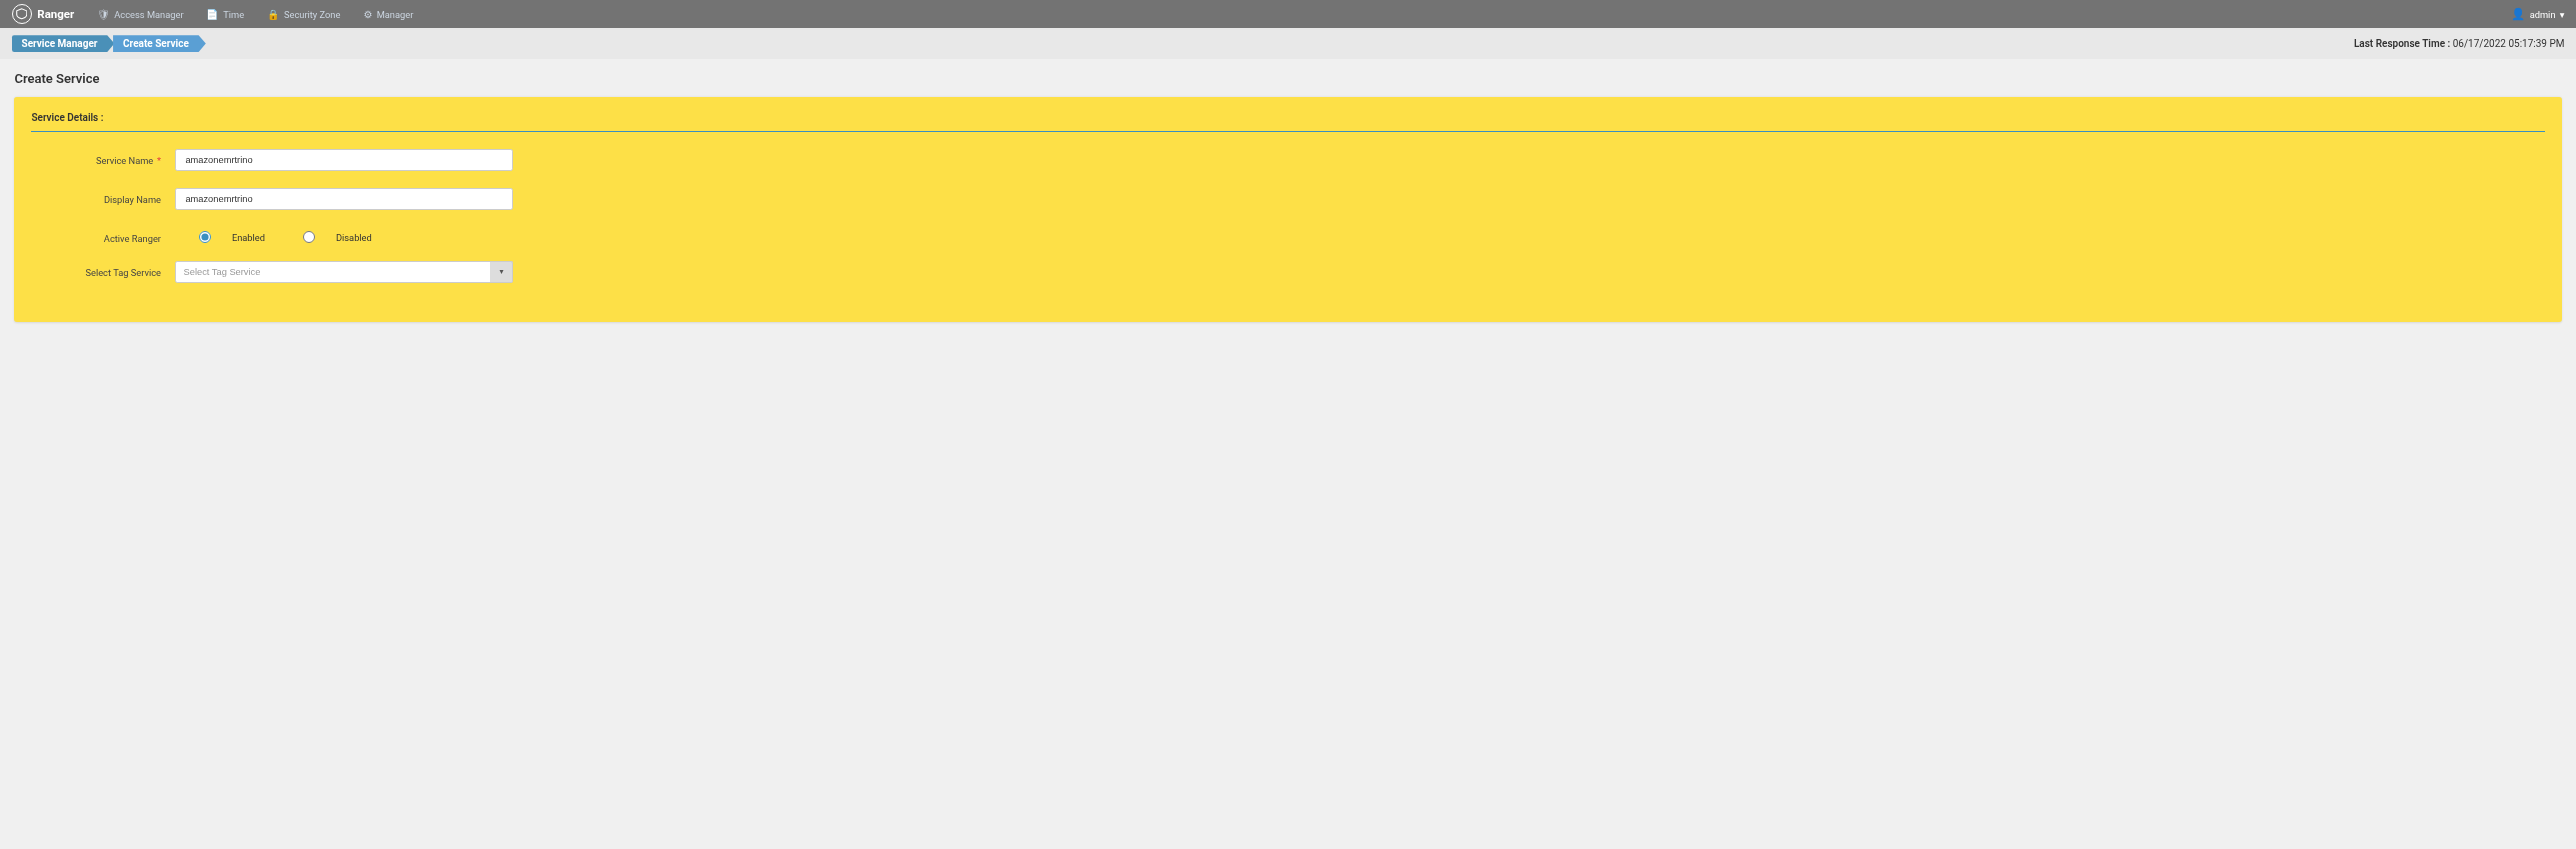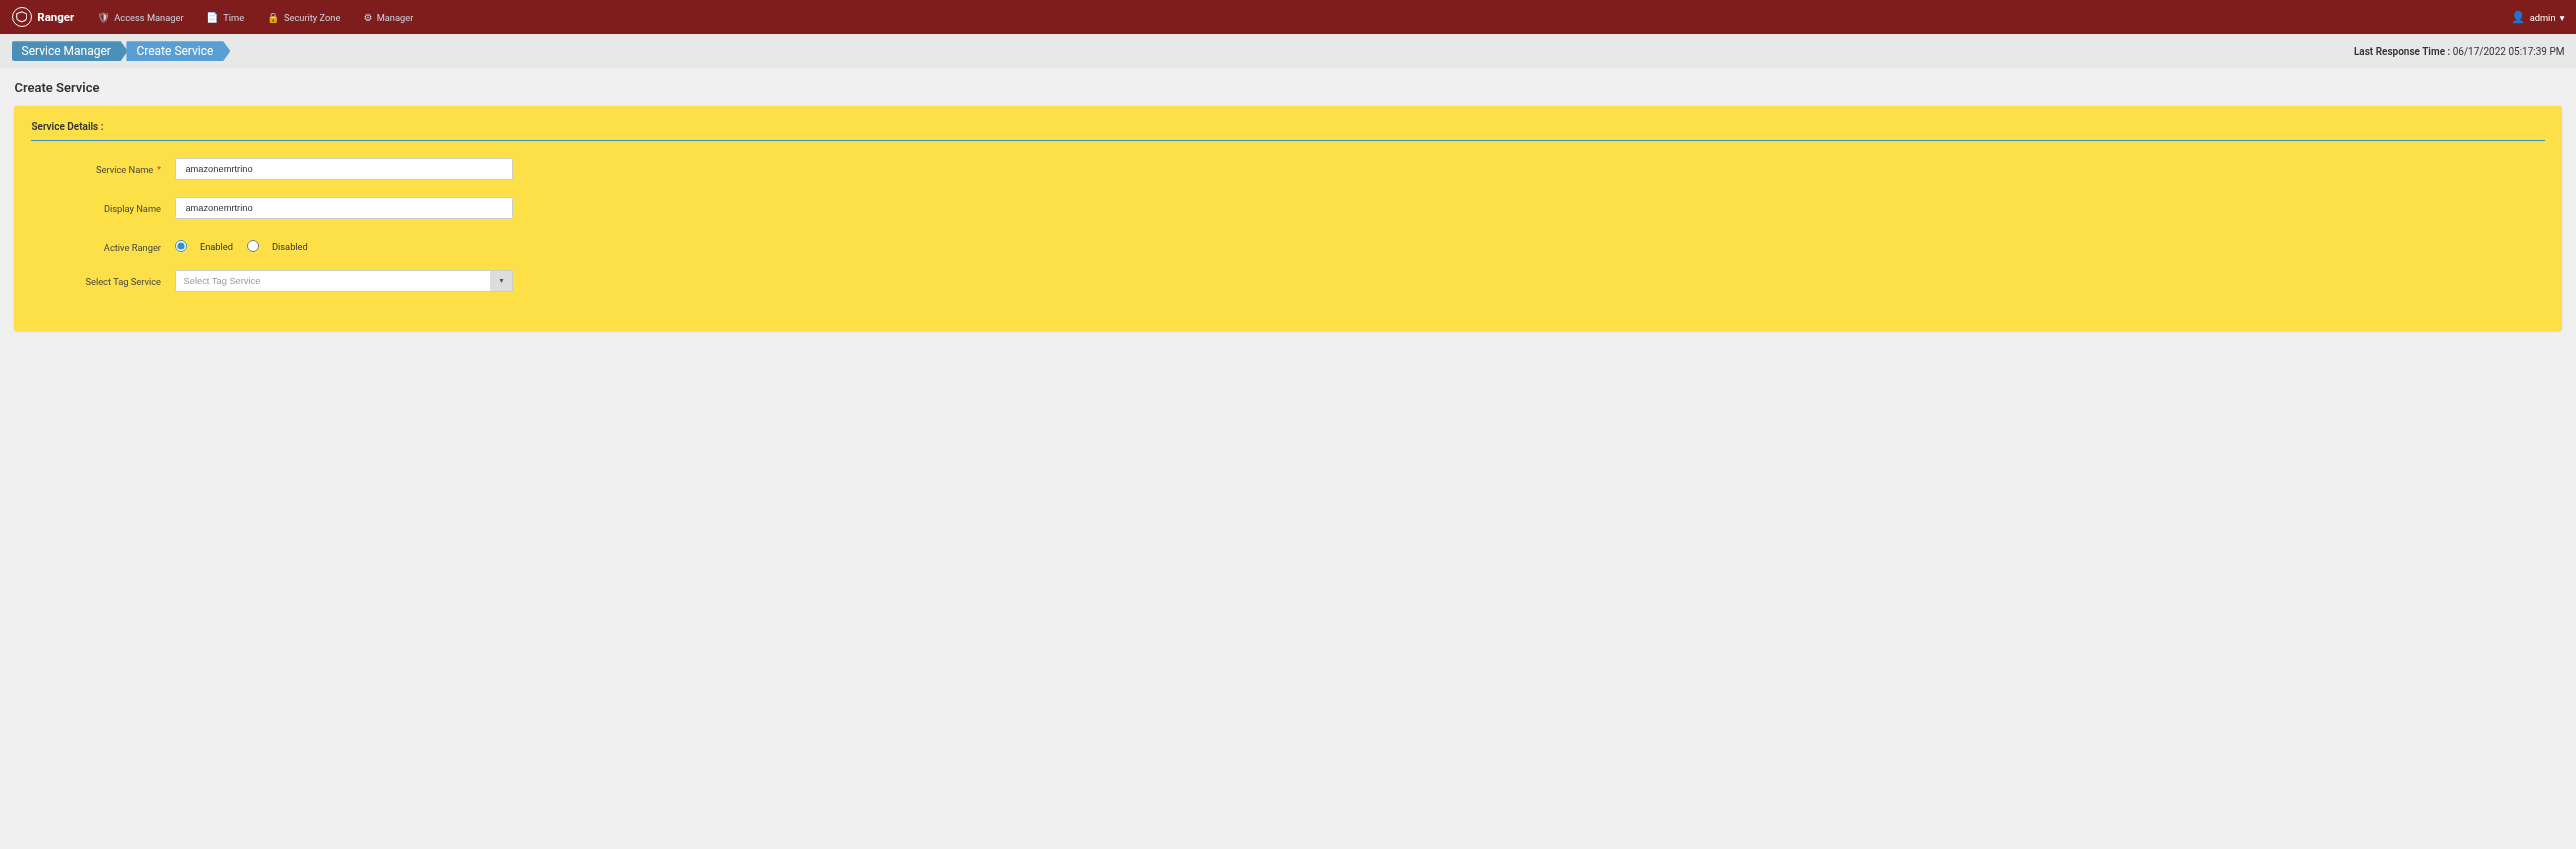--- a/index.html
+++ b/index.html
@@ -1,23 +1,23 @@
 <!DOCTYPE html>
 <html style="font-size:11.5px"><head>
   <meta charset="utf-8">
   <style>
     * { box-sizing: border-box; margin: 0; padding: 0; }
     body { font-family: -apple-system, BlinkMacSystemFont, 'Segoe UI', Roboto, sans-serif; font-size: 10px; background: #f0f0f0; min-height: 100vh; }
 
     
     .navbar {
-      background: #7f1d1d;
-      display: flex;
-      align-items: center;
-      height: 34px;
+      background: #737373;
+      display: flex;
+      align-items: center;
+      height: 28px;
       padding: 0 11.5px;
       gap: 0;
     }
     .navbar-brand {
       display: flex;
       align-items: center;
       gap: 5.8px;
       color: white;
       font-weight: 700;
       font-size: 11.5px;
@@ -69,22 +69,22 @@
     }
     .breadcrumb {
       display: flex;
       align-items: center;
       gap: 0;
     }
     .breadcrumb-item {
       background: #4a90b8;
       color: white;
       padding: 2.9px 10px;
-      font-size: 12px;
-      font-weight: 400;
+      font-size: 10px;
+      font-weight: 700;
       cursor: pointer;
       clip-path: polygon(0 0, calc(100% - 7.2px) 0, 100% 50%, calc(100% - 7.2px) 100%, 0 100%);
       padding-right: 17px;
     }
     .breadcrumb-item:first-child {
       border-radius: 2.2px 0 0 2.2px;
     }
     .breadcrumb-item.active {
       background: #5a9fd4;
     }
@@ -159,24 +159,25 @@
     
     .radio-group {
       display: flex;
       align-items: center;
       gap: 14.4px;
       padding-top: 4.3px;
     }
     .radio-label {
       display: flex;
       align-items: center;
-      gap: 13px;
-      font-size: 9.3px;
-      color: #333;
-      cursor: pointer;
+      gap: 21px;
+      font-size: 9.3px;
+      color: #333;
+      cursor: pointer;
+      margin-left: 24px;
     }
     .radio-input {
       width: 11.5px;
       height: 11.5px;
       accent-color: #3a8fc0;
       cursor: pointer;
     }
 
     
     .select-wrapper {

